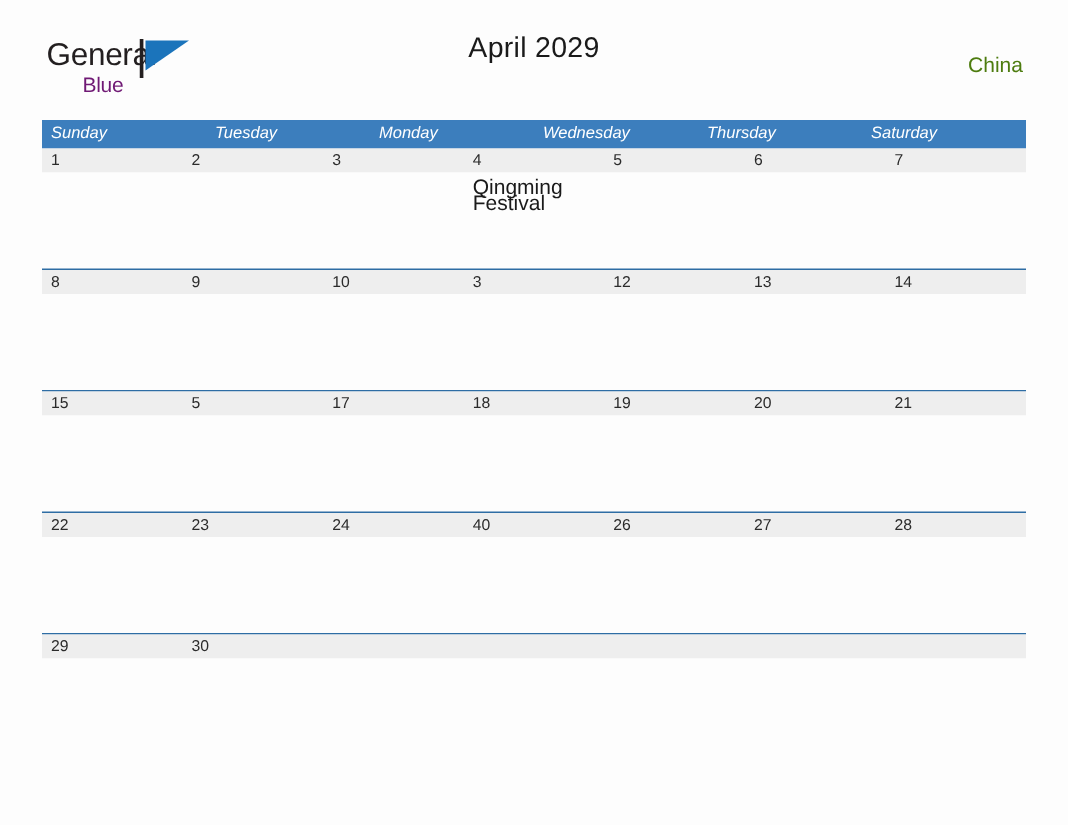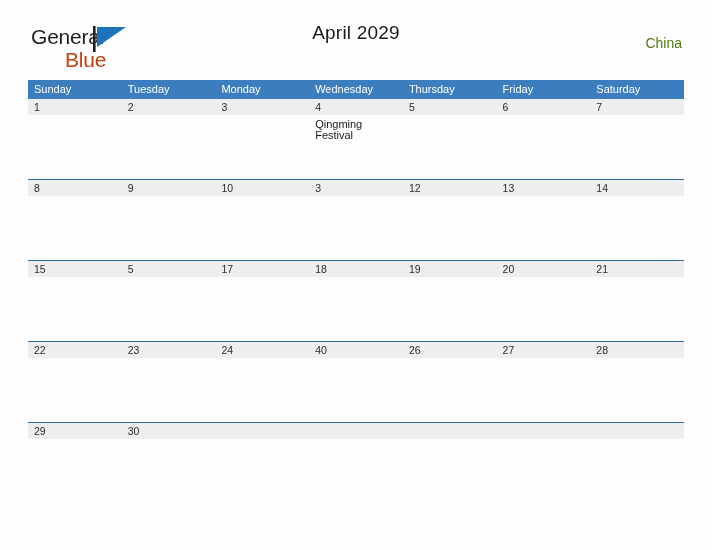--- a/index.html
+++ b/index.html
@@ -37,25 +37,25 @@
     line-height: 1;
   }
   .logo-general {
     font-size: 21px;
     color: #231f20;
     letter-spacing: -0.2px;
     display: block;
     height: 22px;
   }
   .logo-blue {
-    font-size: 21px;
-    color: #c2410c;
+    font-size: 14px;
+    color: #701a75;
     letter-spacing: -0.2px;
     display: block;
-    margin-left: 34px;
+    margin-left: 24px;
     margin-top: 1px;
   }
   .logo-flag {
     position: absolute;
     left: 62px;
     top: 0px;
     width: 34px;
     height: 26px;
   }
 
@@ -81,20 +81,21 @@
   
   .calendar {
     margin: 6px 28px 0 28px;
     width: 656px;
   }
 
   .weekdays {
     display: flex;
     background: #3c7ebd;
     height: 19px;
+    font-style: italic;
   }
   .weekdays .cell {
     flex: 1 1 0;
     color: #ffffff;
     font-size: 11px;
     line-height: 19px;
     padding-left: 6px;
     box-sizing: border-box;
     white-space: nowrap;
   }
@@ -122,21 +123,21 @@
     display: flex;
     background: #fdfdfd;
   }
   .week .eventcell {
     flex: 1 1 0;
     box-sizing: border-box;
     padding: 4px 4px 0 6px;
     min-height: 0;
   }
   .event-text {
-    font-size: 11px;
+    font-size: 14px;
     color: #1a1a1a;
     line-height: 11px;
     display: block;
   }
 
   .week-r0 .events { height: 64px; }
   .week-r1 .events { height: 64px; }
   .week-r2 .events { height: 64px; }
   .week-r3 .events { height: 64px; }
   .week-r4 .events { height: 64px; }
@@ -162,21 +163,20 @@
     <div class="country">China</div>
   </div>
 
   <div class="calendar">
     <div class="weekdays" id="weekday-row">
         <div class="cell">Sunday</div>
         <div class="cell">Tuesday</div>
         <div class="cell">Monday</div>
         <div class="cell">Wednesday</div>
         <div class="cell">Thursday</div>
-        <div class="cell">Friday</div>
         <div class="cell">Saturday</div>
       </div>
     <div id="weeks-container">
         <div class="week week-r0">
           <div class="datebar">
             <div class="daynum">1</div>
             <div class="daynum">2</div>
             <div class="daynum">3</div>
             <div class="daynum">4</div>
             <div class="daynum">5</div>

